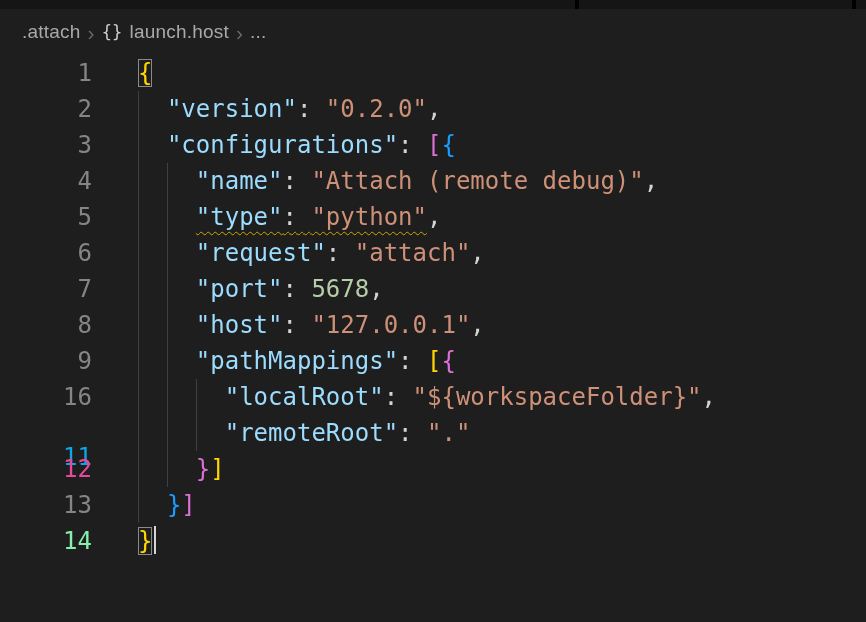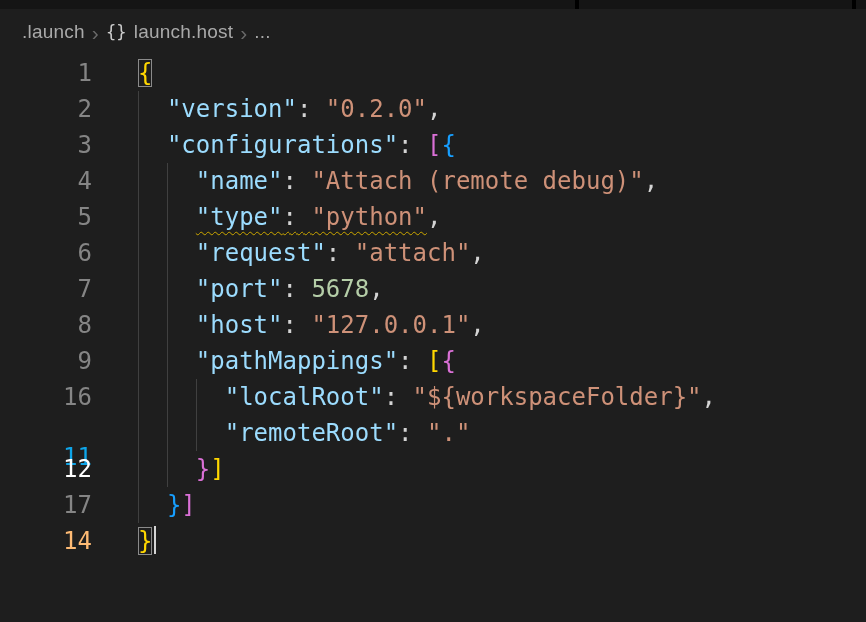--- a/index.html
+++ b/index.html
@@ -61,21 +61,21 @@
 </head>
 <body>
 
 <div class="top-strip">
   <div class="seg" style="left:575px"></div>
   <div class="seg" style="left:852px"></div>
 </div>
 
 <div class="breadcrumb">
     <span class="bc-item">
-      <span class="bc-label">.launch</span>
+      <span class="bc-label">.attach</span>
     </span>
     <span class="bc-sep">›</span>
     <span class="bc-item">
       <span class="bc-icon">{}</span>
       <span class="bc-label">launch.host</span>
     </span>
     <span class="bc-sep">›</span>
     <span class="bc-item">
       <span class="bc-label">...</span>
     </span>
@@ -120,24 +120,24 @@
     </div>
     <div class="line">
       <div class="gutter" style="color: rgb(133, 133, 133);">16</div>
       <div class="content"><span class="guide" style="left: calc(0ch + 46px); border-color: rgb(64, 64, 64);"></span><span class="guide" style="left: calc(2ch + 46px); border-color: rgb(64, 64, 64);"></span><span class="guide" style="left: calc(4ch + 46px); border-color: rgb(64, 64, 64);"></span><span>      </span><span style="color: rgb(156, 220, 254);">"localRoot"</span><span style="color: rgb(212, 212, 212);">: </span><span style="color: rgb(206, 145, 120);">"${workspaceFolder}"</span><span style="color: rgb(212, 212, 212);">,</span></div>
     </div>
     <div class="line">
       <div class="gutter" style="color: #0ea5e9; margin-top: 24px;">11</div>
       <div class="content"><span class="guide" style="left: calc(0ch + 46px); border-color: rgb(64, 64, 64);"></span><span class="guide" style="left: calc(2ch + 46px); border-color: rgb(64, 64, 64);"></span><span class="guide" style="left: calc(4ch + 46px); border-color: rgb(64, 64, 64);"></span><span>      </span><span style="color: rgb(156, 220, 254);">"remoteRoot"</span><span style="color: rgb(212, 212, 212);">: </span><span style="color: rgb(206, 145, 120);">"."</span></div>
     </div>
     <div class="line">
-      <div class="gutter" style="color: #ffffff;">12</div>
+      <div class="gutter" style="color: #ec4899;">12</div>
       <div class="content"><span class="guide" style="left: calc(0ch + 46px); border-color: rgb(64, 64, 64);"></span><span class="guide" style="left: calc(2ch + 46px); border-color: rgb(64, 64, 64);"></span><span>    </span><span style="color: rgb(218, 112, 214);">}</span><span style="color: rgb(255, 215, 0);">]</span></div>
     </div>
     <div class="line">
-      <div class="gutter" style="color: rgb(133, 133, 133);">17</div>
+      <div class="gutter" style="color: rgb(133, 133, 133);">13</div>
       <div class="content"><span class="guide" style="left: calc(0ch + 46px); border-color: rgb(64, 64, 64);"></span><span>  </span><span style="color: rgb(23, 159, 255);">}</span><span style="color: rgb(218, 112, 214);">]</span></div>
     </div>
     <div class="line">
-      <div class="gutter" style="color: #fdba74; text-align: right;">14</div>
+      <div class="gutter" style="color: #86efac; text-align: right;">14</div>
       <div class="content"><span></span><span class="bracket-box" style="color: rgb(255, 215, 0);">}</span><span class="cursor" style="background: rgb(212, 212, 212);"></span></div>
     </div>
   </div>
 
 </body></html>

